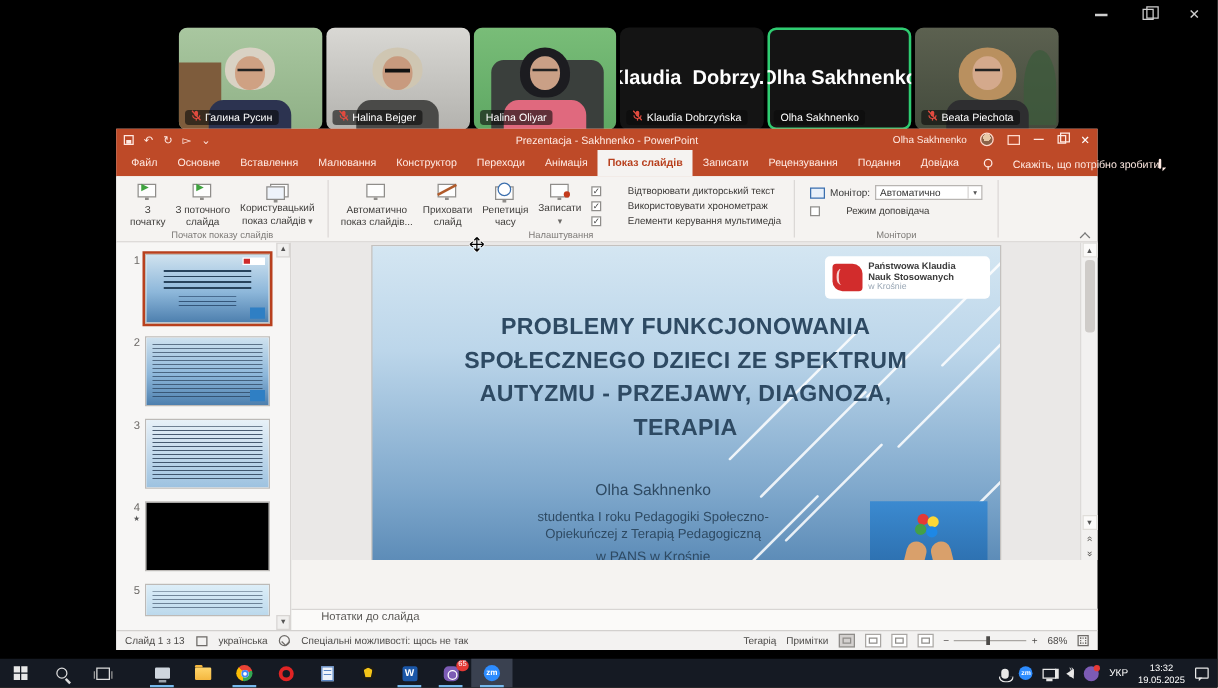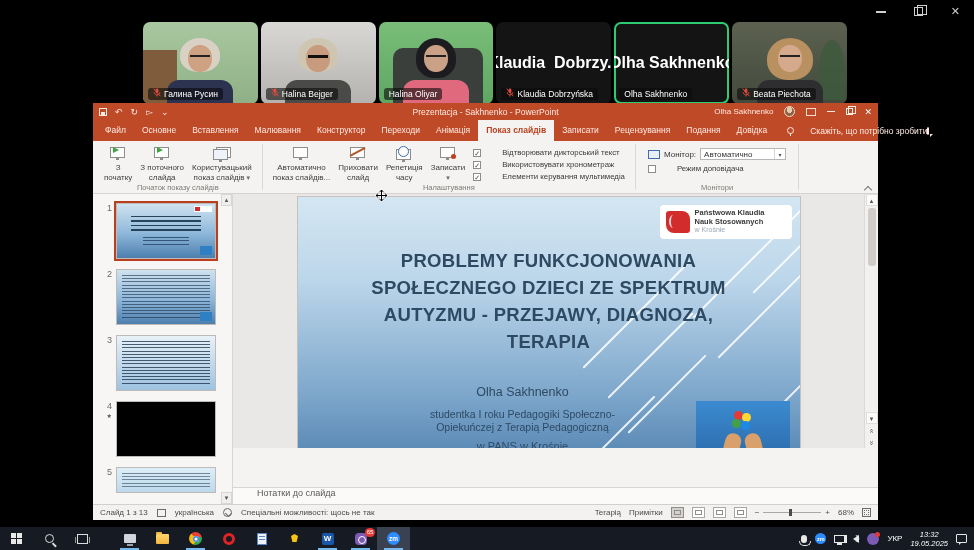--- a/index.html
+++ b/index.html
@@ -199,21 +199,21 @@
   .tray-mic::after { content:""; position:absolute; left:-2px; bottom:-3px; width:10px; height:4px; border:1px solid #e8e8e8; border-top:none; border-radius:0 0 5px 5px; }
   .zoom-tray { width:11px; height:11px; background:#2d8cff; border-radius:50%; color:#fff; font-size:5.5px; font-weight:bold; display:flex; align-items:center; justify-content:center; }
   .net-ic { width:11px; height:8px; border:1px solid #e8e8e8; position:relative; }
   .net-ic::after { content:""; position:absolute; left:2px; bottom:-3px; width:5px; height:2px; background:#e8e8e8; }
   .spk-ic { width:0; height:0; border-top:4px solid transparent; border-bottom:4px solid transparent; border-right:6px solid #e8e8e8; position:relative; }
   .spk-ic::before { content:""; position:absolute; left:-9px; top:-4px; width:3px; height:8px; background:#e8e8e8; }
   .spk-ic::after { content:"))"; position:absolute; left:2px; top:-6px; font-size:8px; color:#e8e8e8; letter-spacing:-1px; }
   .viber-tray { width:12px; height:12px; background:#7c5bb5; border-radius:50%; position:relative; }
   .viber-tray::after { content:""; position:absolute; right:-1px; top:-1px; width:5px; height:5px; background:#e53935; border-radius:50%; }
   .tray-lang { font-size:8px; }
-  .tray-clock { font-size:7.5px; line-height:9px; text-align:center;font-style:italic; }
+  .tray-clock { font-size:7.5px; line-height:9px; text-align:center; }
   .action-ic { width:11px; height:9px; border:1px solid #e8e8e8; border-radius:1px; position:relative; }
   .action-ic::after { content:""; position:absolute; left:2px; bottom:-3px; border-left:3px solid #e8e8e8; border-bottom:3px solid transparent; }
 </style>
 </head>
 <body>
 
 <div id="screen">
 
   <div class="win-controls">
     <div class="wc-min"></div>

